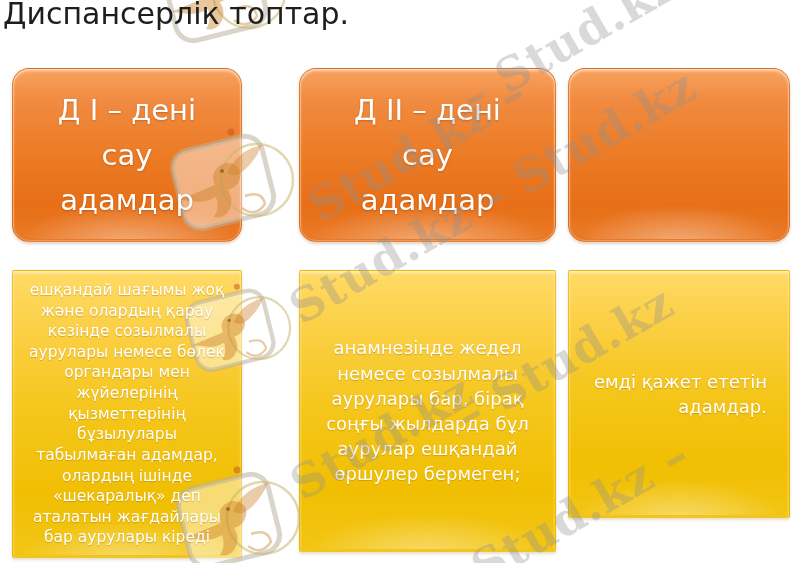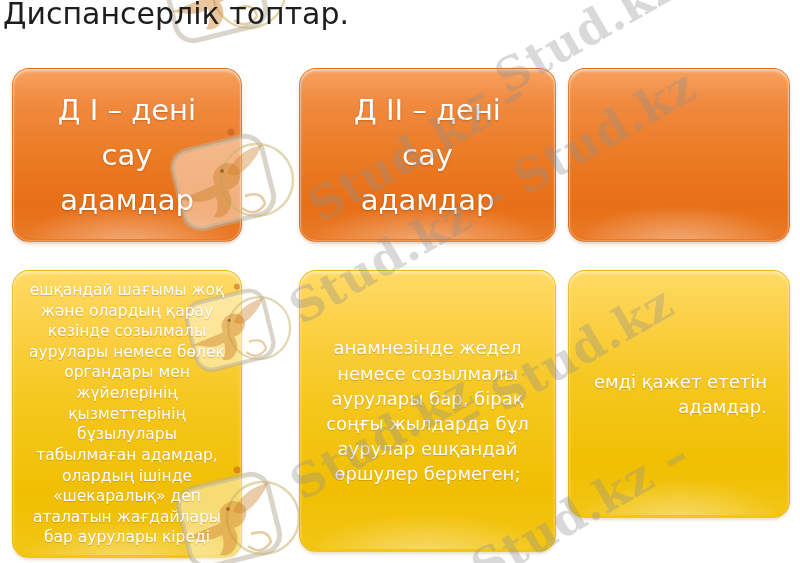--- a/index.html
+++ b/index.html
@@ -30,21 +30,21 @@
     border-radius:0 0 15px 15px;
     background:radial-gradient(ellipse at 50% 115%, rgba(255,255,255,.38), rgba(255,255,255,0) 72%);
     pointer-events:none;
   }
   .hdr-line{
     position:relative;z-index:3;color:#fff;font-size:29px;line-height:45px;
     text-shadow:0 1px 2px rgba(120,50,0,.35);white-space:nowrap;
   }
 
   .bodybox{
-    position:relative;margin-top:28px;border-radius:17px;box-sizing:border-box;
+    position:relative;margin-top:28px;border-radius:2px;box-sizing:border-box;
     display:flex;align-items:center;justify-content:center;text-align:center;
     background:linear-gradient(180deg,#ffda66 0%,#fbd046 20%,#f5c61c 48%,#f0bf03 78%,#f3c514 100%);
     border:1px solid rgba(212,168,0,.45);
     box-shadow:inset 0 2px 3px rgba(255,255,255,.6), 0 2px 3px rgba(150,110,0,.22);
     color:#fff;
   }
   .col1 .bodybox{height:288px;font-size:15.5px;line-height:1.33;padding:6px 12px;}
   .col2 .bodybox{height:282px;font-size:18px;line-height:1.4;padding:16px 18px;}
   .col3 .bodybox{height:248px;font-size:18px;line-height:1.4;padding:6px 22px;text-align:right;}
   .bodytext{position:relative;z-index:3;text-shadow:0 1px 1px rgba(150,105,0,.4);}

